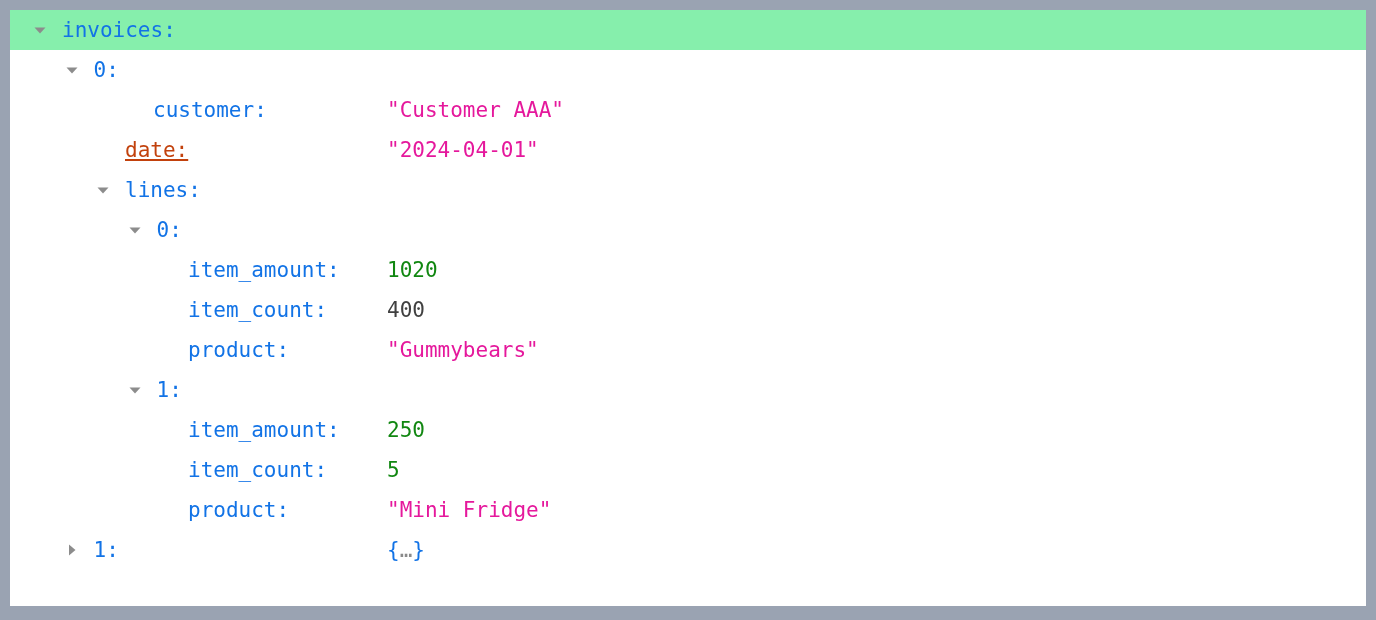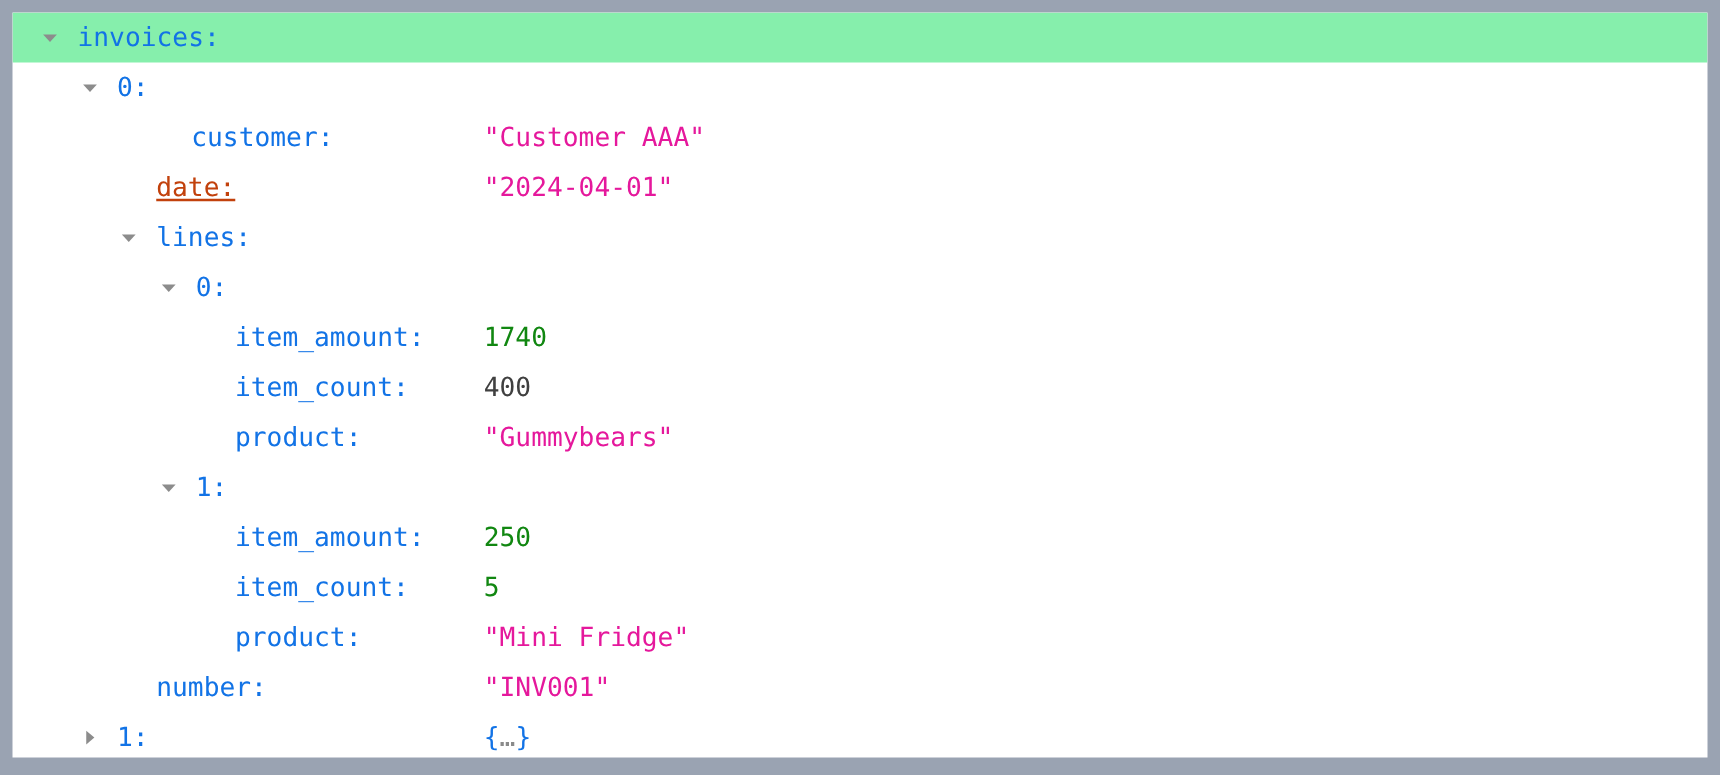--- a/index.html
+++ b/index.html
@@ -106,21 +106,21 @@
     <div class="tree-row">
       <span class="twisty" style="left: 116.5px;">
         <svg width="16" height="16" viewBox="0 0 16 16">
           <path d="M2.5 5.5 L13.5 5.5 L8 11.5 Z" fill="#8c8c8c"></path>
         </svg>
       </span>
       <span class="node-key" style="left: 146.5px; color: rgb(18, 115, 230);">0:</span>
     </div>
     <div class="tree-row">
       <span class="node-key" style="left: 178px; color: rgb(18, 115, 230);">item_amount:</span>
-      <span class="node-value v-number" style="color: rgb(17, 135, 17);">1740</span>
+      <span class="node-value v-number" style="color: rgb(17, 135, 17);">1020</span>
     </div>
     <div class="tree-row">
       <span class="node-key" style="left: 178px; color: rgb(18, 115, 230);">item_count:</span>
       <span class="node-value v-number" style="color: #404040;">400</span>
     </div>
     <div class="tree-row">
       <span class="node-key" style="left: 178px; color: rgb(18, 115, 230);">product:</span>
       <span class="node-value v-string" style="color: rgb(229, 24, 156);">"Gummybears"</span>
     </div>
     <div class="tree-row">
@@ -137,24 +137,20 @@
     </div>
     <div class="tree-row">
       <span class="node-key" style="left: 178px; color: rgb(18, 115, 230);">item_count:</span>
       <span class="node-value v-number" style="color: rgb(17, 135, 17);">5</span>
     </div>
     <div class="tree-row">
       <span class="node-key" style="left: 178px; color: rgb(18, 115, 230);">product:</span>
       <span class="node-value v-string" style="color: rgb(229, 24, 156);">"Mini Fridge"</span>
     </div>
     <div class="tree-row">
-      <span class="node-key" style="left: 115px; color: rgb(18, 115, 230);">number:</span>
-      <span class="node-value v-string" style="color: rgb(229, 24, 156);">"INV001"</span>
-    </div>
-    <div class="tree-row">
       <span class="twisty" style="left: 53.5px;">
         <svg width="16" height="16" viewBox="0 0 16 16">
           <path d="M5 2.5 L5 13.5 L11.5 8 Z" fill="#8c8c8c"></path>
         </svg>
       </span>
       <span class="node-key" style="left: 83.5px; color: rgb(18, 115, 230);">1:</span>
       <span class="node-value v-object" style="color: rgb(18, 115, 230);">{<span class="ellipsis" style="color:#8a8a8a">…</span>}</span>
     </div>
   </div>
 

